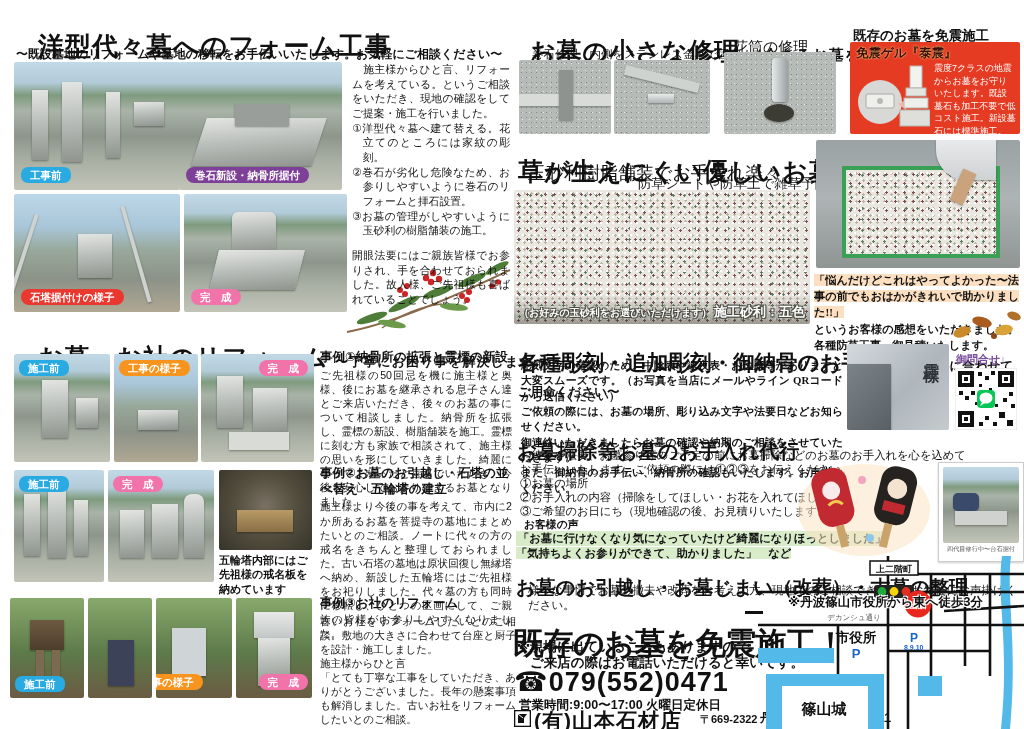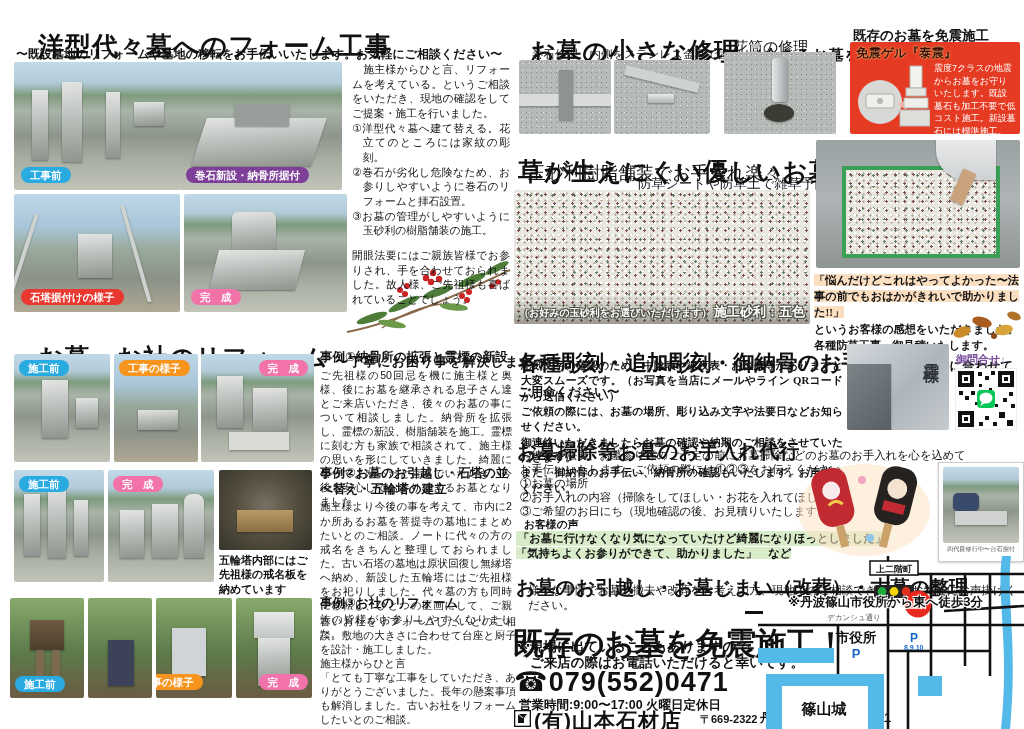--- a/index.html
+++ b/index.html
@@ -6,21 +6,21 @@
   #page{position:relative;width:1024px;height:729px;background:#fff;overflow:hidden;
         font-family:"Liberation Sans","DejaVu Sans",sans-serif;color:#111;}
   .abs{position:absolute;}
   .serif{font-family:"Liberation Serif","DejaVu Serif",serif;}
   .b{font-weight:bold;}
   .photo{position:absolute;overflow:hidden;border-radius:2px;background:#a6b2a6;}
   .st{position:absolute;background:linear-gradient(175deg,#e3e5e2 0%,#bcc0bc 45%,#8f948f 100%);
       box-shadow:0 1px 2px rgba(0,0,0,.35);}
   .pill{position:absolute;color:#fff;font-weight:bold;font-size:10.5px;line-height:1.15;
         padding:2px 9px;border-radius:12px;white-space:nowrap;z-index:5;}
-  .pill-blue{background:#29abe2;}.pill-purple{background:#7d3f98;}
+  .pill-blue{background:#29abe2;border-radius:7px;}.pill-purple{background:#7d3f98;}
   .pill-red{background:#e8382f;}.pill-pink{background:#f173aa;}.pill-orange{background:#f7941d;}
   .t11{font-size:10.8px;line-height:1.36;text-align:justify;}
   .t11 p{margin:0;}
   .hang{padding-left:1em;text-indent:-1em;}
   .case-title{font-size:12.6px;font-weight:bold;line-height:1.25;margin:0 0 2px 0;}
   .case-body{font-size:10.6px;line-height:1.33;text-align:justify;margin:0;}
   .ph-cem{background:linear-gradient(180deg,#c2d9e8 0%,#b2cbd8 16%,#7f9b7e 26%,#a9b3a8 38%,#8e968c 58%,#aab0a4 78%,#c2c4b8 100%);}
   .ph-work{background:linear-gradient(180deg,#bcd7e8 0%,#a9c6d8 28%,#98a89a 48%,#8c9288 72%,#b0a893 100%);}
   .ph-shrine{background:linear-gradient(180deg,#88a96c 0%,#5d7a4a 55%,#6b5b43 100%);}
   .ph-stonec{background-color:#b7bbb8;background-image:radial-gradient(#82878a .6px,transparent .8px),radial-gradient(#e7e9e6 .6px,transparent .8px);background-size:5px 5px,7px 7px;}

